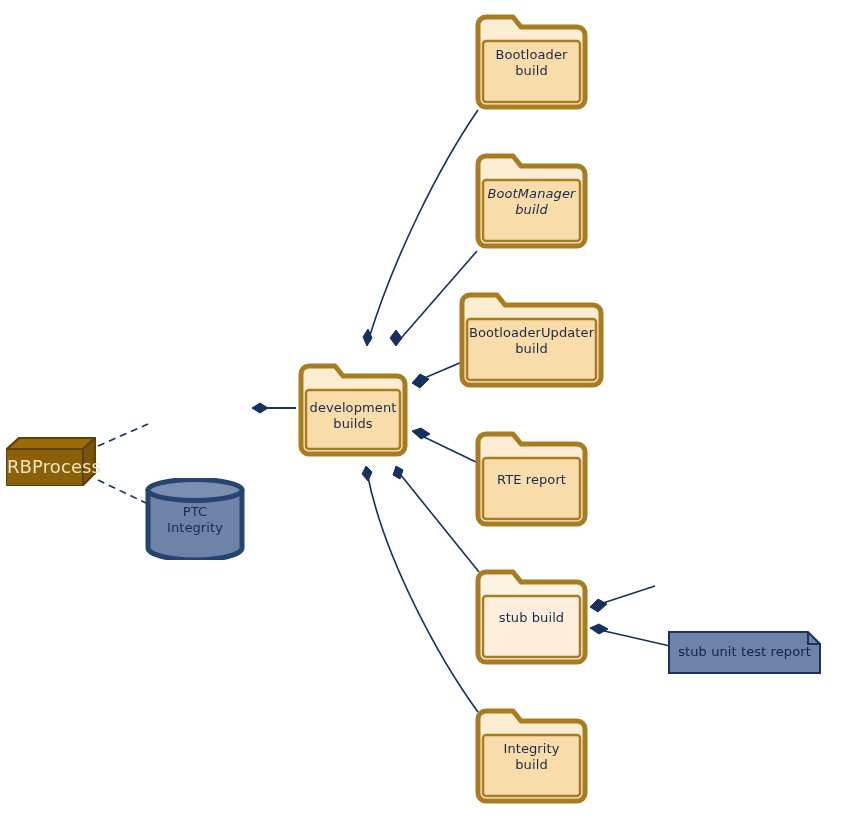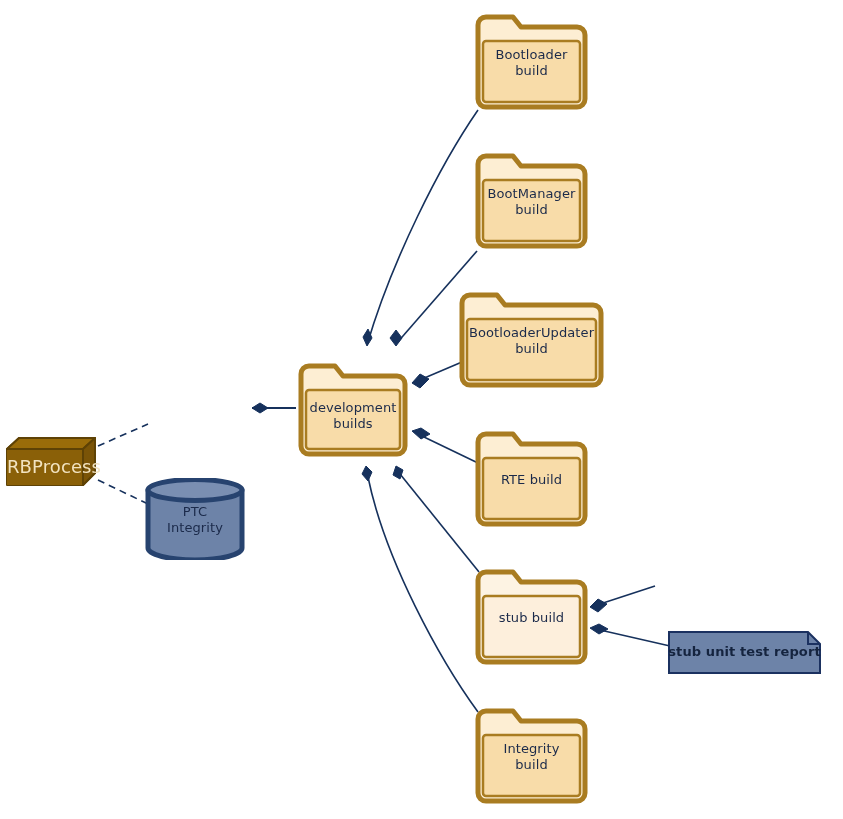--- a/index.html
+++ b/index.html
@@ -181,21 +181,21 @@
 
   <div class="node folder" style="left:474px; top:13px; width:115px; height:98px;">
     <svg class="f-svg" width="115" height="98" viewBox="0 0 115 98">
       <path d="M 4,12 a 8,8 0 0 1 8,-8 L 39,4 L 47,14 L 103,14 a 8,8 0 0 1 8,8 L 111,86 a 8,8 0 0 1 -8,8 L 12,94 a 8,8 0 0 1 -8,-8 Z" fill="#FDEED3" stroke="#A97C21" stroke-width="5" stroke-linejoin="round"></path>
       <rect x="9" y="28" width="97" height="61" rx="3" fill="#F8DCA9" stroke="#A97C21" stroke-width="2.5"></rect>
     </svg>
     <div class="node-label" style="top:34px;">Bootloader</div>
     <div class="node-label" style="top:50px;">build</div>
   </div>
 
-  <div class="node folder" style="left:474px; top:152px; width:115px; height:98px;">
+  <div class="node folder" style="left:474px; top:152px; width:115px; height:98px;font-style:italic;">
     <svg class="f-svg" width="115" height="98" viewBox="0 0 115 98">
       <path d="M 4,12 a 8,8 0 0 1 8,-8 L 39,4 L 47,14 L 103,14 a 8,8 0 0 1 8,8 L 111,86 a 8,8 0 0 1 -8,8 L 12,94 a 8,8 0 0 1 -8,-8 Z" fill="#FDEED3" stroke="#A97C21" stroke-width="5" stroke-linejoin="round"></path>
       <rect x="9" y="28" width="97" height="61" rx="3" fill="#F8DCA9" stroke="#A97C21" stroke-width="2.5"></rect>
     </svg>
     <div class="node-label" style="top:34px;">BootManager</div>
     <div class="node-label" style="top:50px;">build</div>
   </div>
 
   <div class="node folder" style="left:458px; top:291px; width:147px; height:98px;">
     <svg class="f-svg" width="147" height="98" viewBox="0 0 147 98">
@@ -204,21 +204,21 @@
     </svg>
     <div class="node-label" style="top:34px;">BootloaderUpdater</div>
     <div class="node-label" style="top:50px;">build</div>
   </div>
 
   <div class="node folder" style="left:474px; top:430px; width:115px; height:98px;">
     <svg class="f-svg" width="115" height="98" viewBox="0 0 115 98">
       <path d="M 4,12 a 8,8 0 0 1 8,-8 L 39,4 L 47,14 L 103,14 a 8,8 0 0 1 8,8 L 111,86 a 8,8 0 0 1 -8,8 L 12,94 a 8,8 0 0 1 -8,-8 Z" fill="#FDEED3" stroke="#A97C21" stroke-width="5" stroke-linejoin="round"></path>
       <rect x="9" y="28" width="97" height="61" rx="3" fill="#F8DCA9" stroke="#A97C21" stroke-width="2.5"></rect>
     </svg>
-    <div class="node-label" style="top:42px;">RTE build</div>
+    <div class="node-label" style="top:42px;">RTE report</div>
   </div>
 
   <div class="node folder" style="left:474px; top:568px; width:115px; height:98px;">
     <svg class="f-svg" width="115" height="98" viewBox="0 0 115 98">
       <path d="M 4,12 a 8,8 0 0 1 8,-8 L 39,4 L 47,14 L 103,14 a 8,8 0 0 1 8,8 L 111,86 a 8,8 0 0 1 -8,8 L 12,94 a 8,8 0 0 1 -8,-8 Z" fill="#FDF3E3" stroke="#A97C21" stroke-width="5" stroke-linejoin="round"></path>
       <rect x="9" y="28" width="97" height="61" rx="3" fill="#FDEFDC" stroke="#A97C21" stroke-width="2.5"></rect>
     </svg>
     <div class="node-label" style="top:42px;">stub build</div>
   </div>
 
@@ -230,16 +230,16 @@
     <div class="node-label" style="top:34px;">Integrity</div>
     <div class="node-label" style="top:50px;">build</div>
   </div>
 
 
   <div class="node artifact" style="left:668px; top:631px; width:153px; height:43px;">
     <svg class="a-svg" width="153" height="43" viewBox="0 0 153 43">
       <path d="M 1,1 L 140,1 L 152,13 L 152,42 L 1,42 Z" fill="#6D83A8" stroke="#1B3160" stroke-width="2" stroke-linejoin="miter"></path>
       <path d="M 140,1 L 140,13 L 152,13" fill="none" stroke="#1B3160" stroke-width="2"></path>
     </svg>
-    <div class="node-label" style="top:13px; color:#15243F;font-weight:bold;">stub unit test report</div>
+    <div class="node-label" style="top:13px; color:#15243F;">stub unit test report</div>
   </div>
 
 </div>
 
 </body></html>

